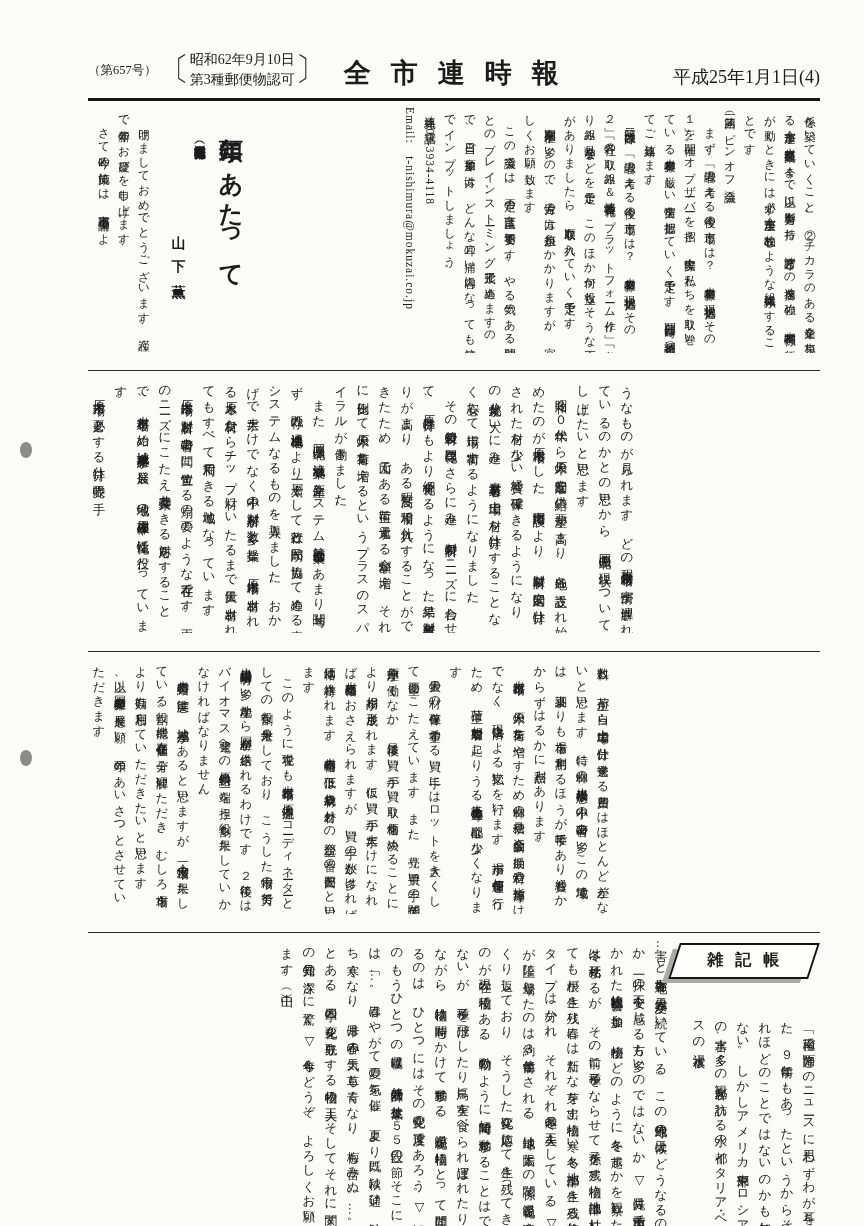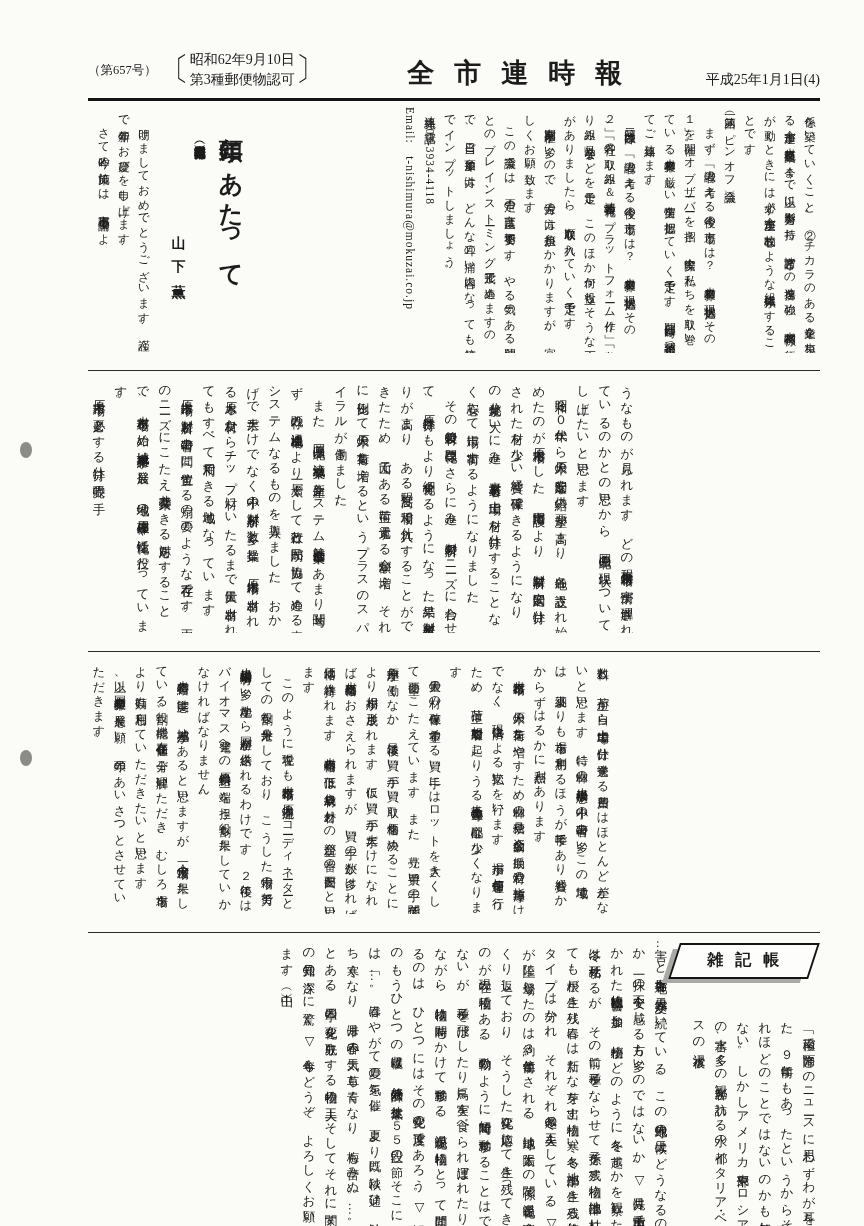--- a/index.html
+++ b/index.html
@@ -28,26 +28,26 @@
   .header{
     display:flex;align-items:flex-end;
     padding-bottom:7px;border-bottom:3px solid #151515;
   }
   .header-left{display:flex;align-items:center;gap:4px;}
   .issue-no{font-size:12.5px;white-space:nowrap;}
   .permit{display:flex;align-items:center;}
   .bracket{font-size:28px;font-weight:400;transform:scaleY(1.15);line-height:1;color:#222;}
   .permit-lines{font-size:14px;line-height:1.45;white-space:nowrap;padding:0 1px;}
   .masthead{
-    flex:1;text-align:center;
+    flex:1;
     font-family:"Liberation Sans","DejaVu Sans",sans-serif;
     font-size:27px;font-weight:bold;letter-spacing:20px;text-indent:20px;
     white-space:nowrap;
   }
-  .issue-date{font-size:14px;white-space:nowrap;padding-bottom:2px;}
+  .issue-date{font-size:18px;white-space:nowrap;padding-bottom:2px;}
   
   .band{border-bottom:1px solid #2a2a2a;padding:6px 0;overflow:hidden;}
   .vtext{
     writing-mode:vertical-rl;
     text-orientation:mixed;
     white-space:pre-wrap;
     overflow:hidden;
     letter-spacing:1px;
   }
   .band1{height:257px;display:flex;flex-direction:row-reverse;align-items:flex-start;}

